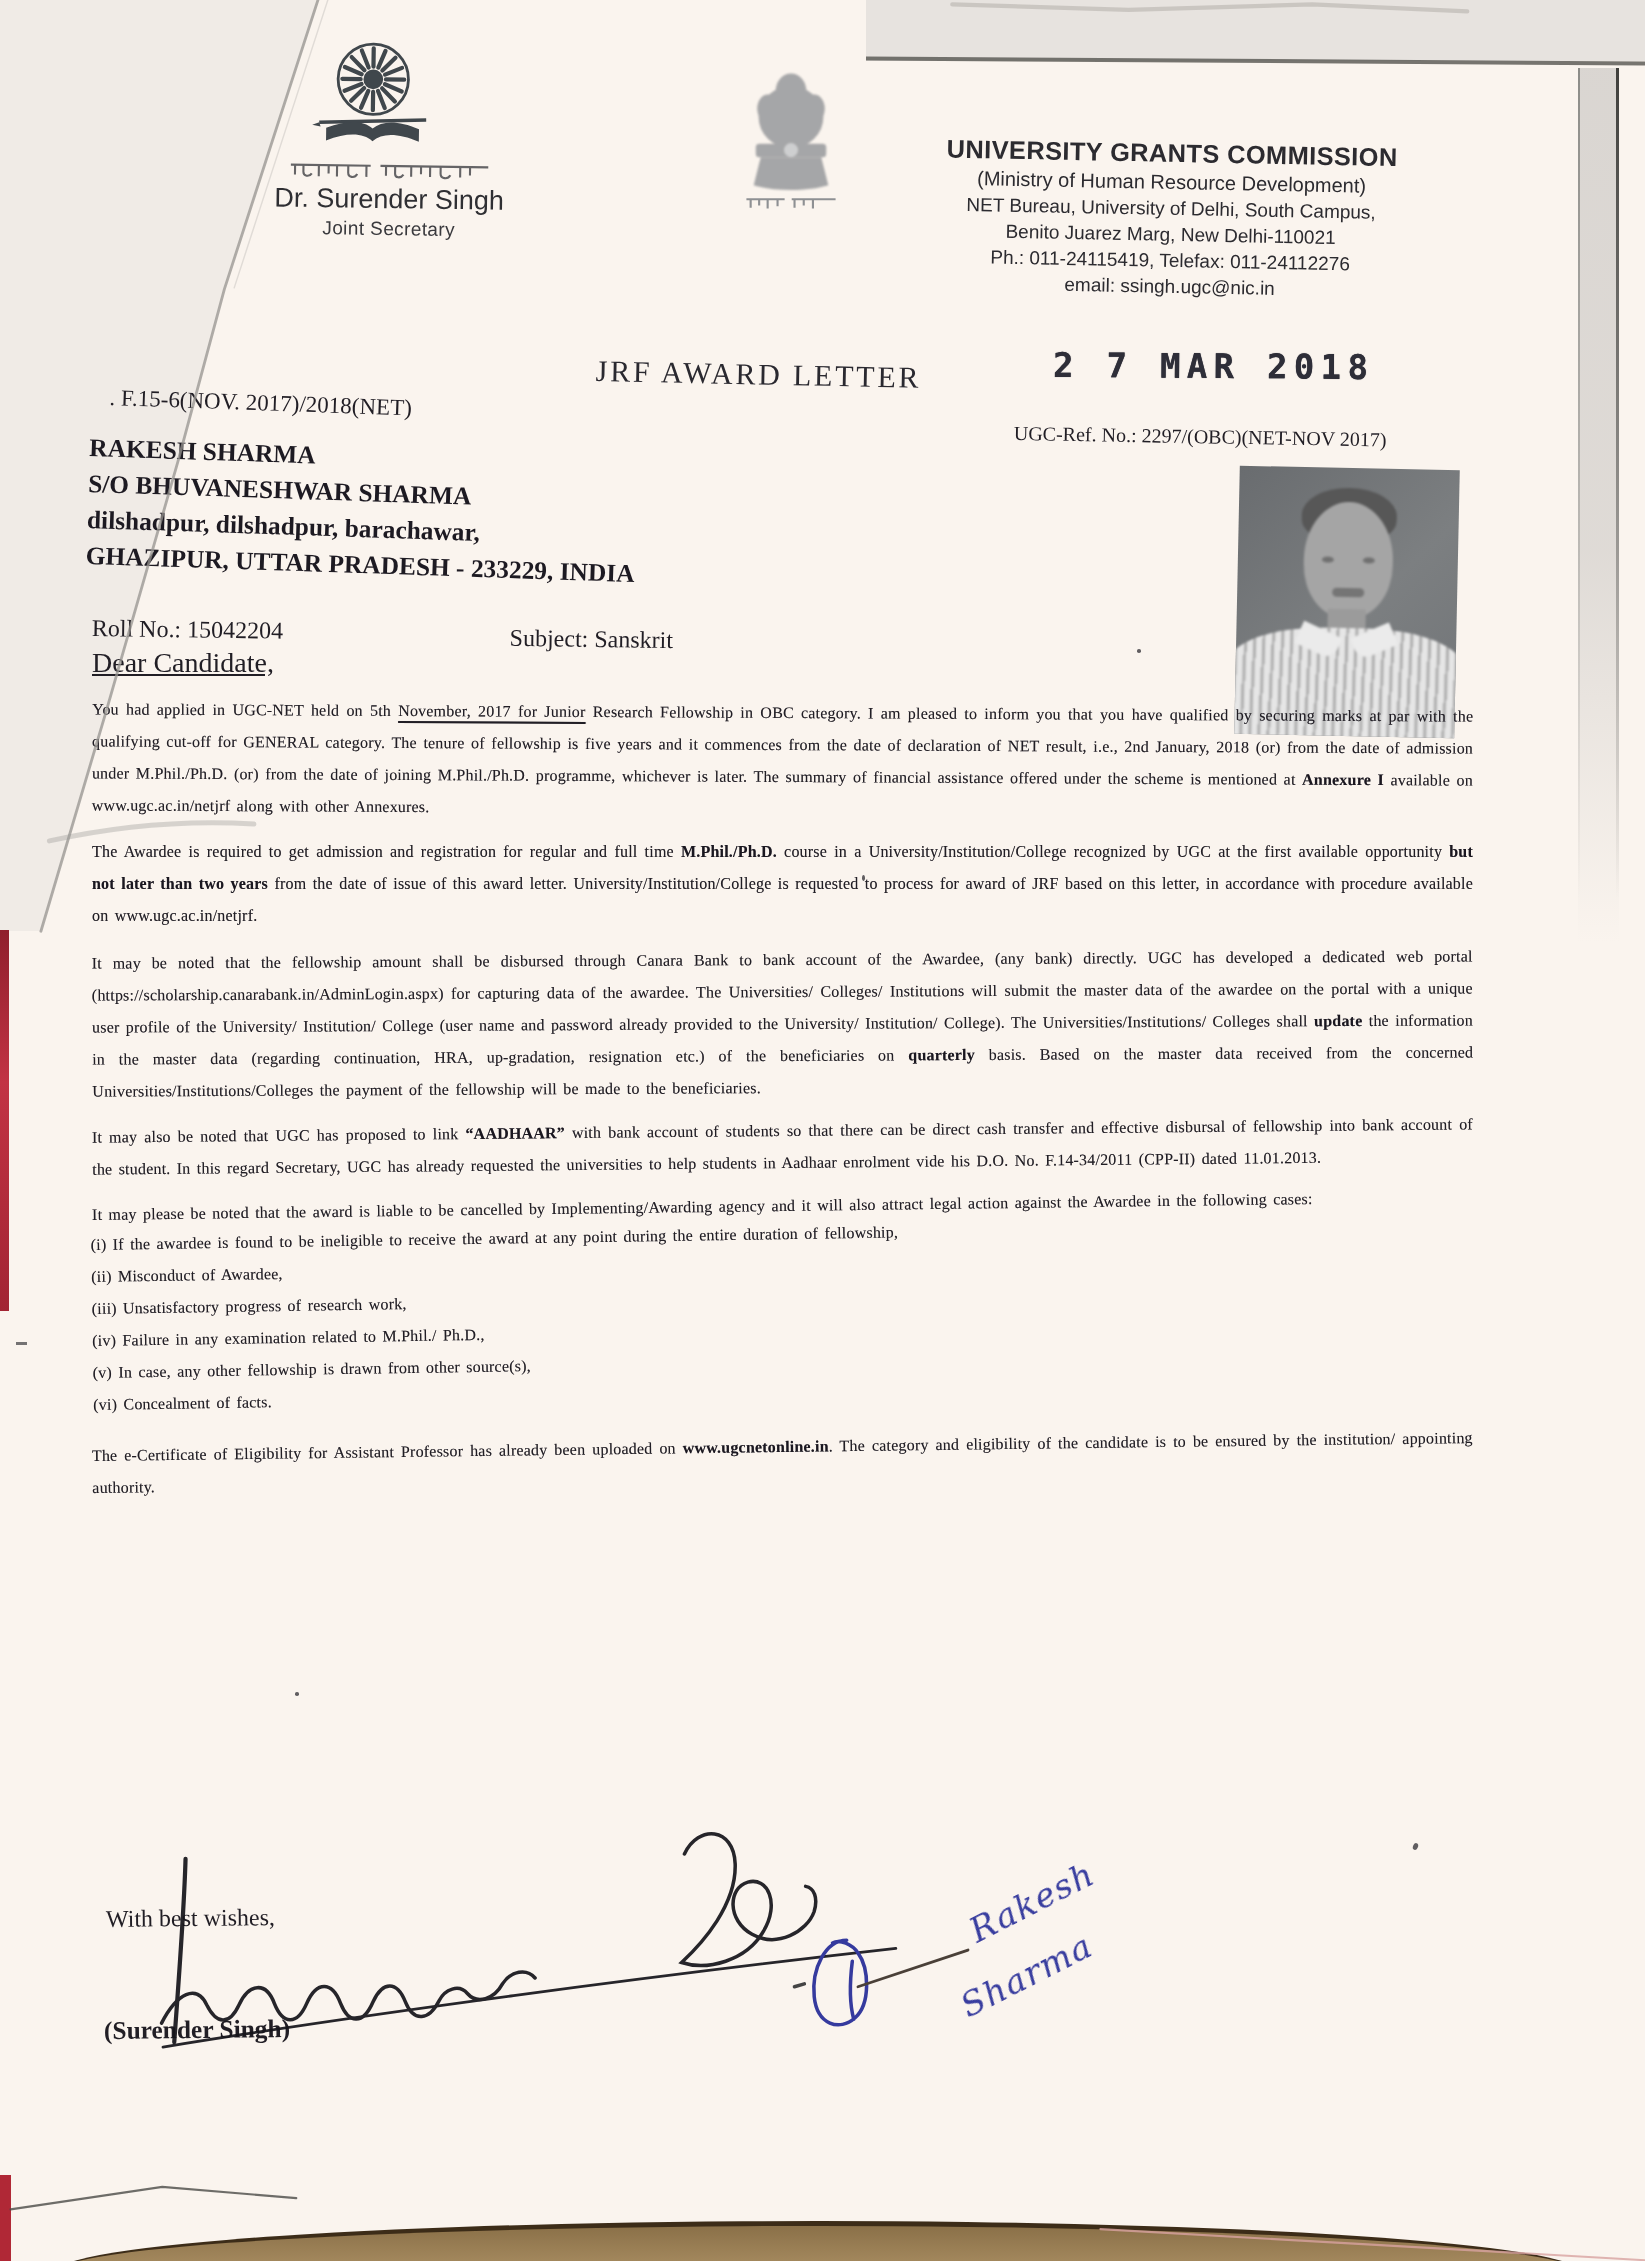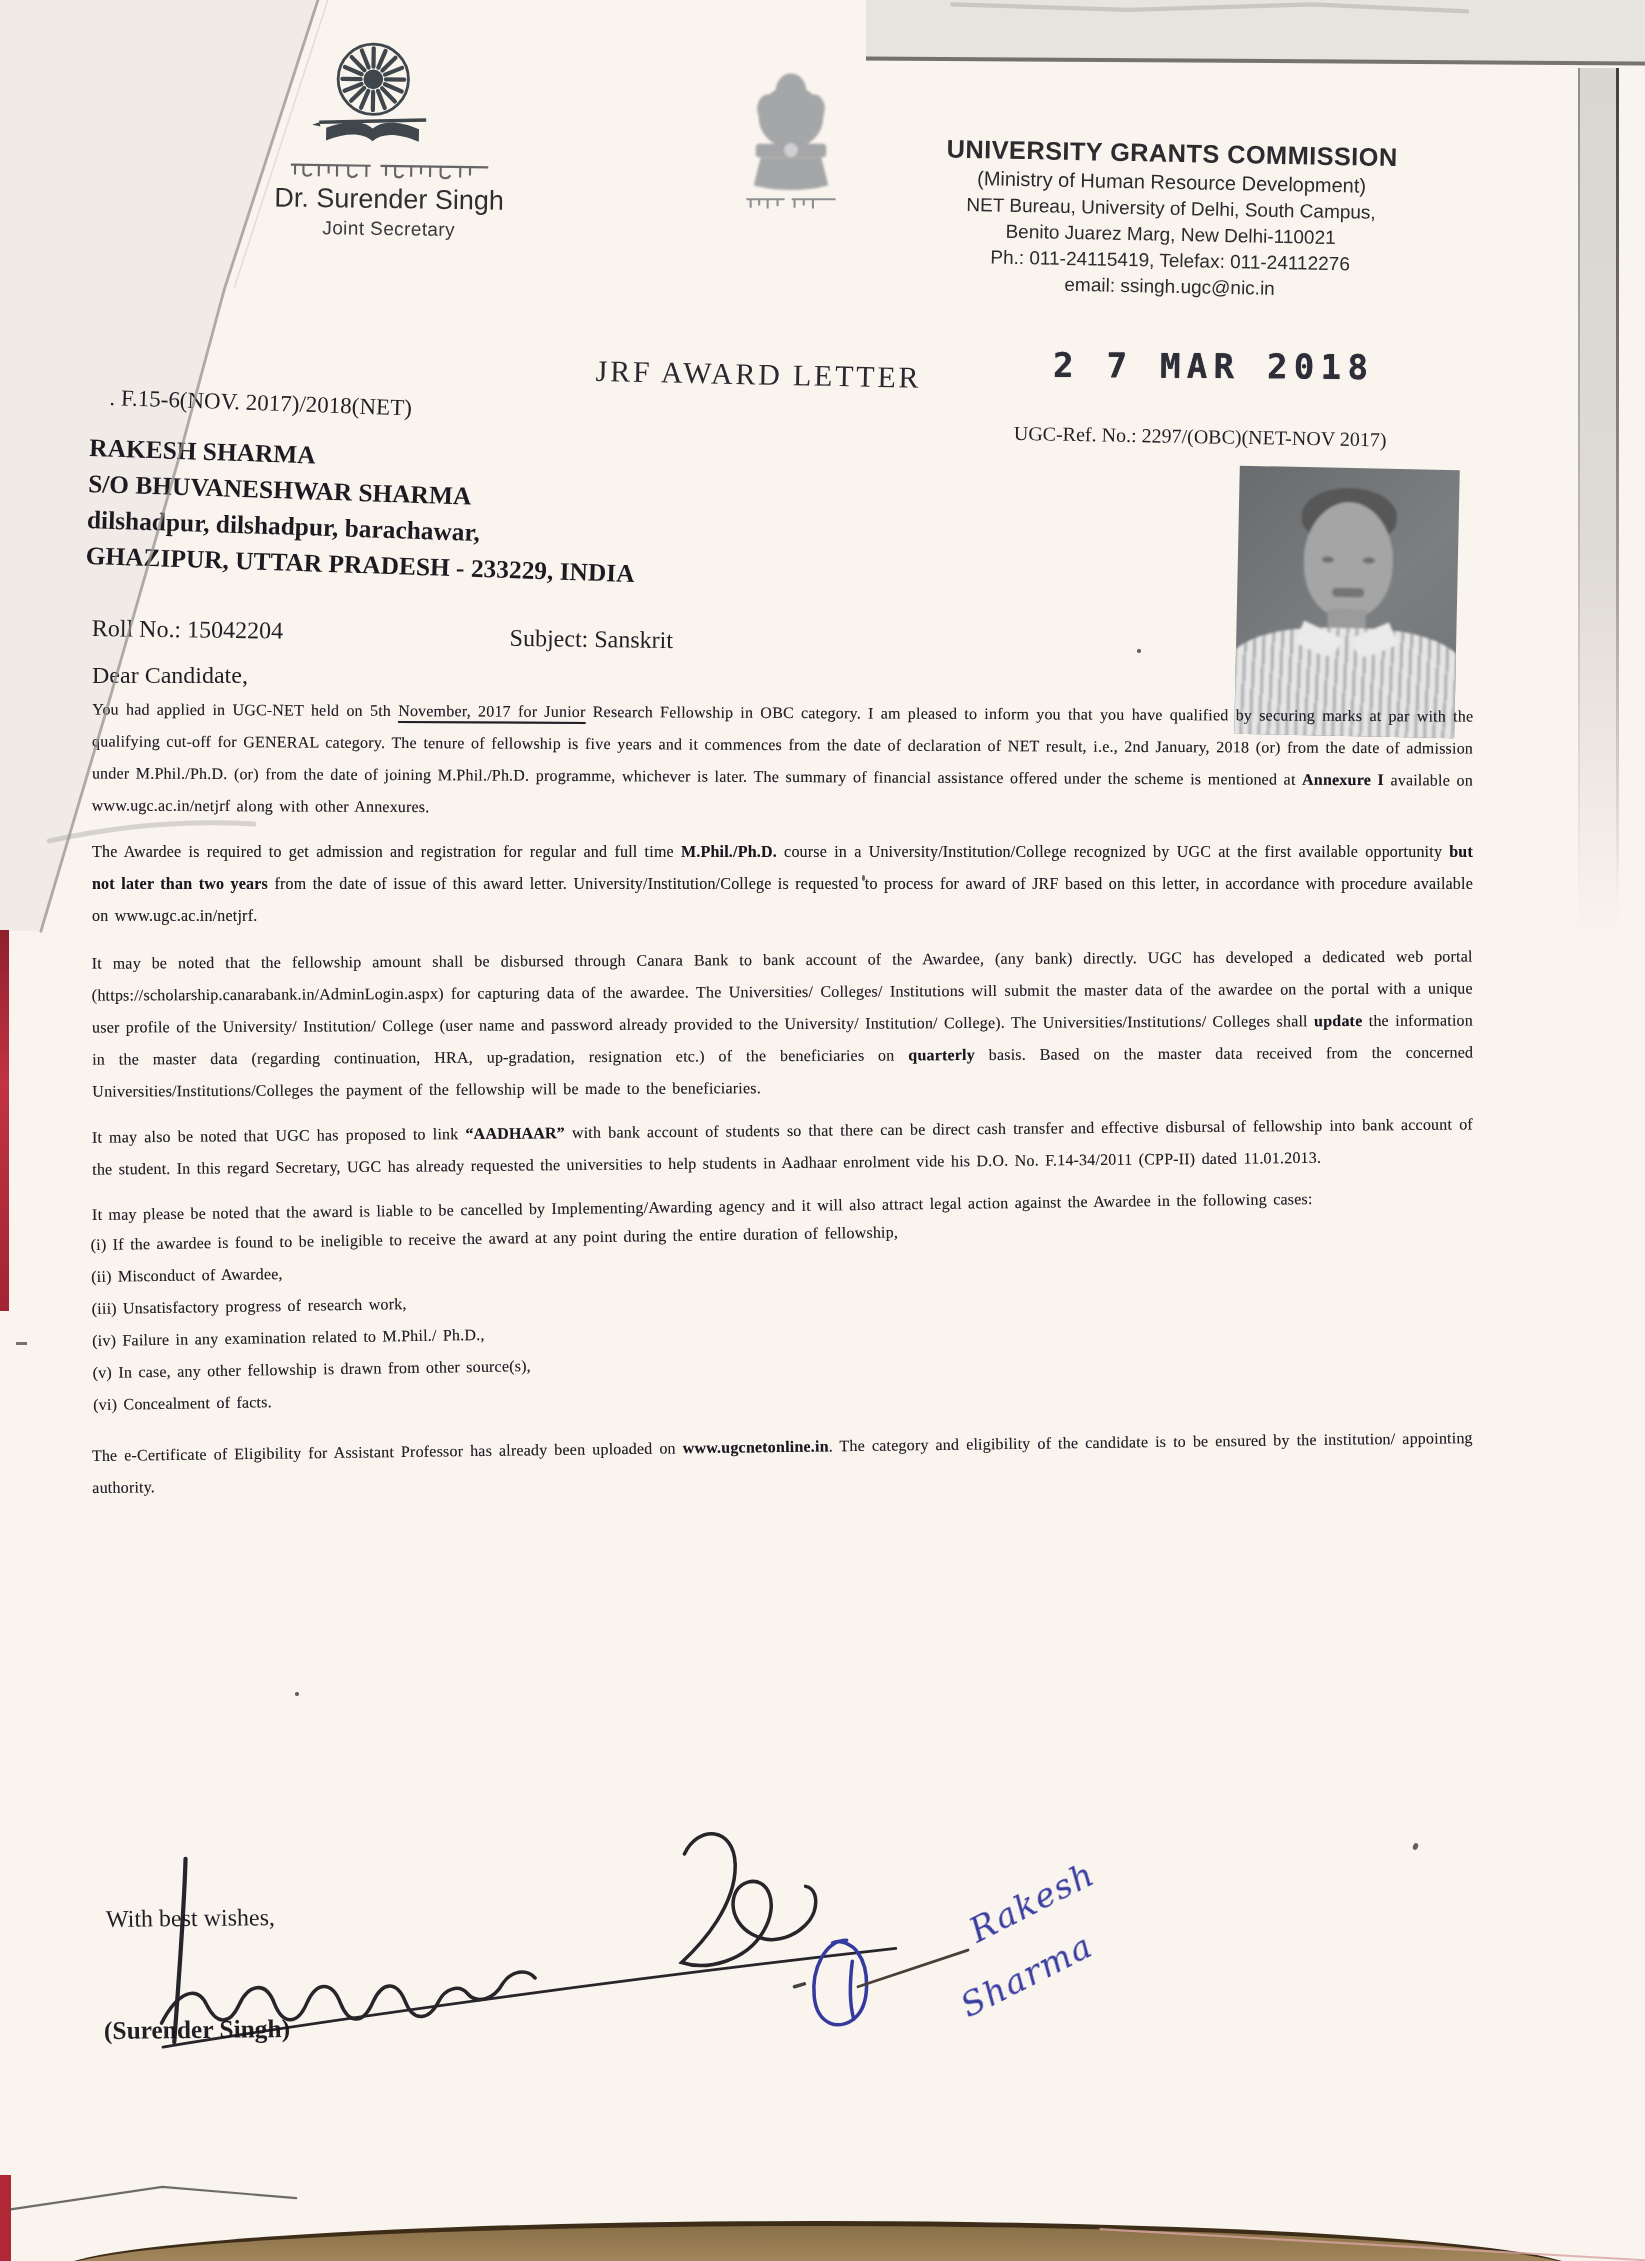--- a/index.html
+++ b/index.html
@@ -46,21 +46,21 @@
   .date-stamp{left:1053px;top:346px;font-family:"DejaVu Sans Mono",monospace;font-weight:bold;
      font-size:34px;letter-spacing:6.3px;color:#2e2e38;transform:rotate(.4deg);text-shadow:0 0 0.7px #2e2e38;}
   .file-ref{left:110px;top:385px;font-size:23px;transform:rotate(2deg);transform-origin:left top;}
   .ugc-ref{left:1014px;top:422px;font-size:20px;transform:rotate(1deg);transform-origin:left top;}
 
   .recipient{left:90px;top:429px;font-weight:bold;font-size:25.4px;line-height:36px;
      transform:rotate(1.9deg);transform-origin:left top;color:#1d1a22;}
 
   .meta-row{left:92px;top:615px;width:988px;font-size:24px;transform:rotate(.8deg);transform-origin:left top;}
   .meta-row .subject{position:absolute;left:418px;top:4.2px;}
-  .salutation{left:92px;top:662px;font-size:24px;}
+  .salutation{left:92px;top:647px;font-size:28px;text-decoration:underline;}
 
   
   .body-flow{left:92px;top:697px;width:1381px;font-size:16px;line-height:32px;
      text-align:justify;word-spacing:2.1px;letter-spacing:0.2px;color:#211e25;
      text-shadow:0 0 0.4px rgba(25,22,30,.45);}
   .body-flow p{margin:0 0 11.3px 0;}
   .body-flow .list p{margin:0;text-align:left;}
   .u{text-decoration:underline;text-decoration-thickness:1.8px;text-underline-offset:5px;}
   b{color:#1a1720;}
   .r1{transform:rotate(.3deg);}

